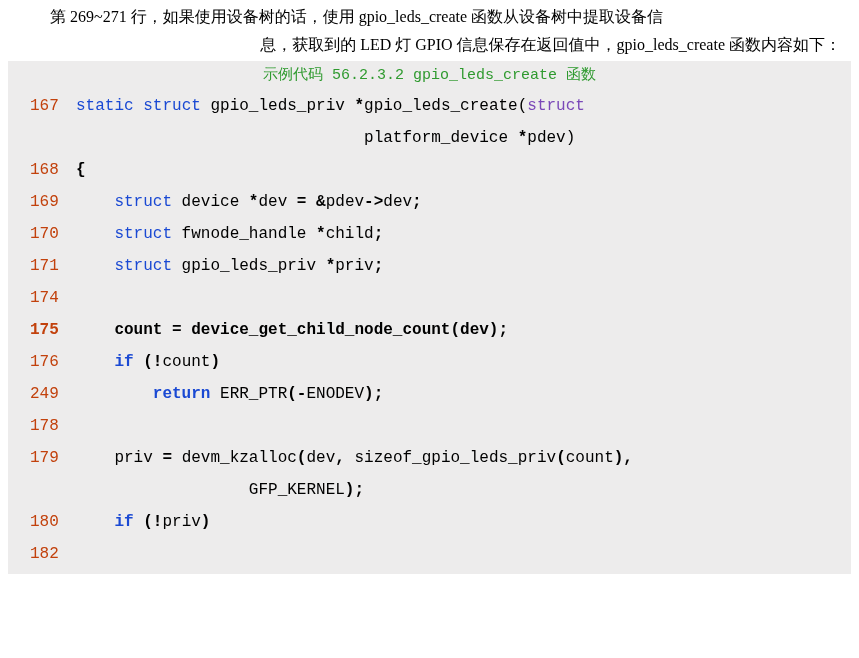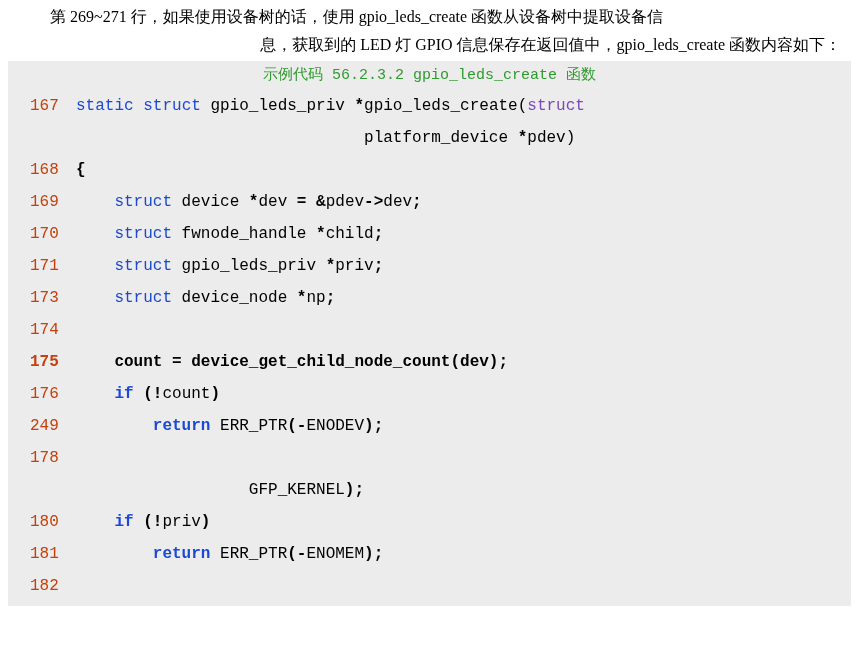--- a/index.html
+++ b/index.html
@@ -97,24 +97,20 @@
     <span class="lineno">170</span>
     <span class="code-cell">    <span class="tok-kw">struct</span><span class="tok-pln"> fwnode_handle </span><span class="tok-op">*</span><span class="tok-pln">child</span><span class="tok-op">;</span></span>
   </div>
 
   <div class="code-line">
     <span class="lineno">171</span>
     <span class="code-cell">    <span class="tok-kw">struct</span><span class="tok-pln"> gpio_leds_priv </span><span class="tok-op">*</span><span class="tok-pln">priv</span><span class="tok-op">;</span></span>
   </div>
 
 
-  <div class="code-line">
-    <span class="lineno">173</span>
-    <span class="code-cell">    <span class="tok-kw">struct</span><span class="tok-pln"> device_node </span><span class="tok-op">*</span><span class="tok-pln">np</span><span class="tok-op">;</span></span>
-  </div>
 
   <div class="code-line">
     <span class="lineno">174</span>
     <span class="code-cell">&nbsp;</span>
   </div>
 
   <div class="code-line">
     <span class="lineno bold">175</span>
     <span class="code-cell tok-bold">    <span>count = device_get_child_node_count(dev);</span></span>
   </div>
@@ -128,32 +124,32 @@
     <span class="lineno">249</span>
     <span class="code-cell">        <span class="tok-kw tok-bold">return</span><span class="tok-pln"> ERR_PTR</span><span class="tok-op">(-</span><span class="tok-pln">ENODEV</span><span class="tok-op">);</span></span>
   </div>
 
   <div class="code-line">
     <span class="lineno">178</span>
     <span class="code-cell">&nbsp;</span>
   </div>
 
   <div class="code-line">
+    <span class="lineno">179</span>
+    <span class="code-cell">    <span class="tok-pln">priv </span><span class="tok-op">=</span><span class="tok-pln"> devm_kzalloc</span><span class="tok-op">(</span><span class="tok-pln">dev</span><span class="tok-op">,</span><span class="tok-pln"> sizeof_gpio_leds_priv</span><span class="tok-op">(</span><span class="tok-pln">count</span><span class="tok-op">),</span></span>
+  </div>
+  <div class="code-line">
     <span class="lineno"></span>
     <span class="code-cell">    <span class="tok-pln">              GFP_KERNEL</span><span class="tok-op">);</span></span>
   </div>
 
   <div class="code-line">
     <span class="lineno">180</span>
     <span class="code-cell">    <span class="tok-kw tok-bold">if</span><span class="tok-op"> (!</span><span class="tok-pln">priv</span><span class="tok-op">)</span></span>
   </div>
 
-  <div class="code-line">
-    <span class="lineno">181</span>
-    <span class="code-cell">        <span class="tok-kw tok-bold">return</span><span class="tok-pln"> ERR_PTR</span><span class="tok-op">(-</span><span class="tok-pln">ENOMEM</span><span class="tok-op">);</span></span>
-  </div>
 
   <div class="code-line">
     <span class="lineno">182</span>
     <span class="code-cell">&nbsp;</span>
   </div>
 
 </div>
 
 </body></html>

